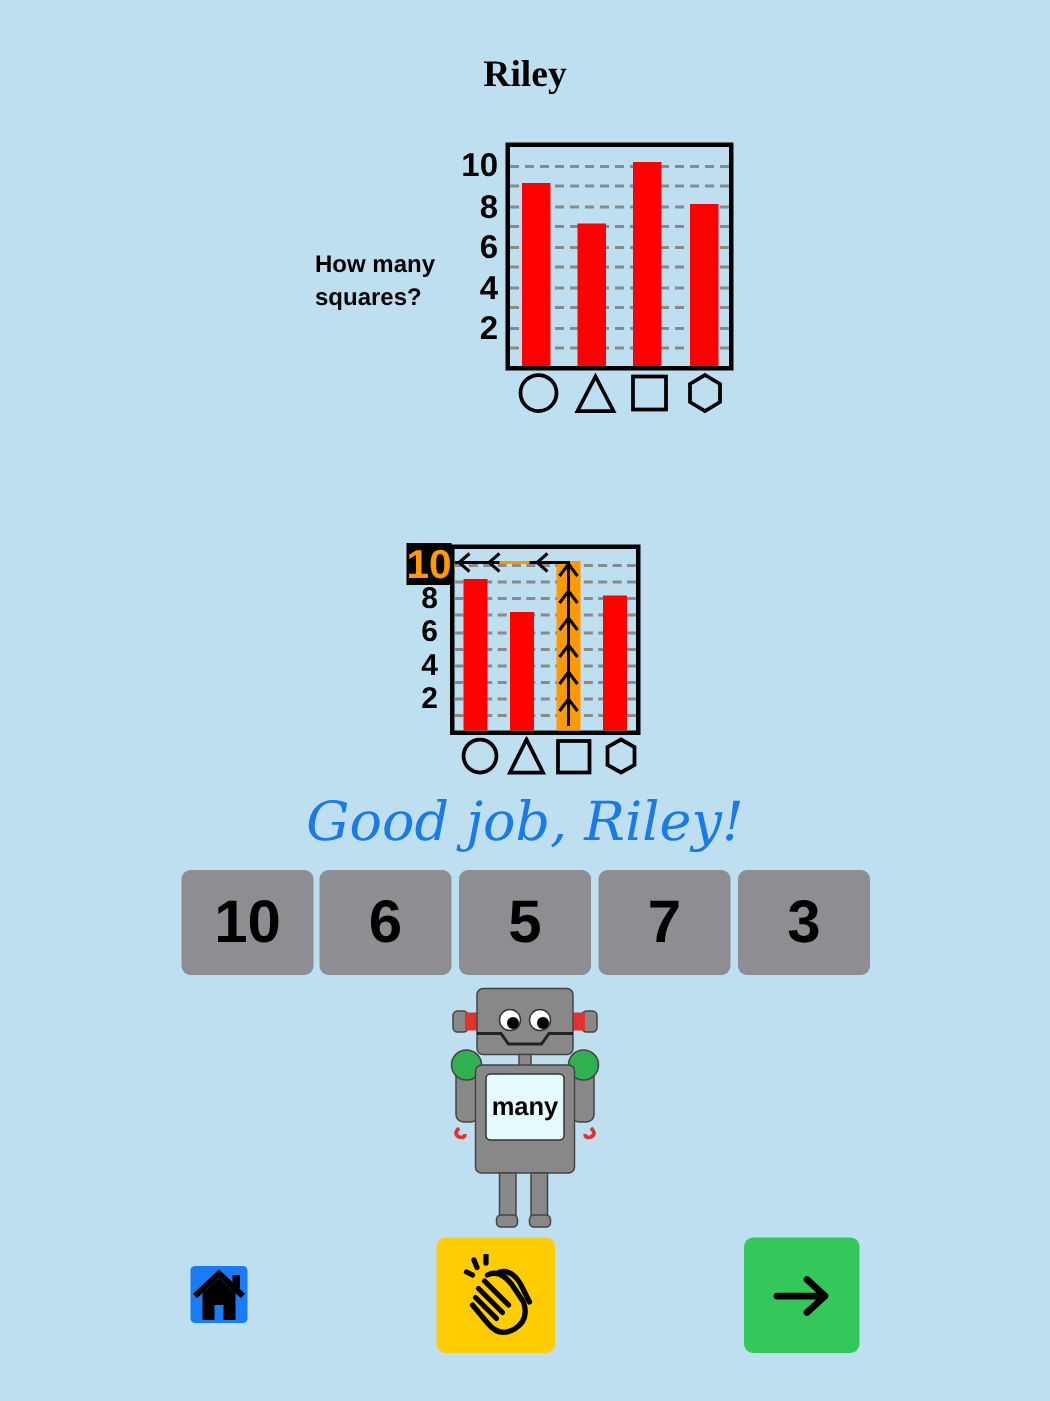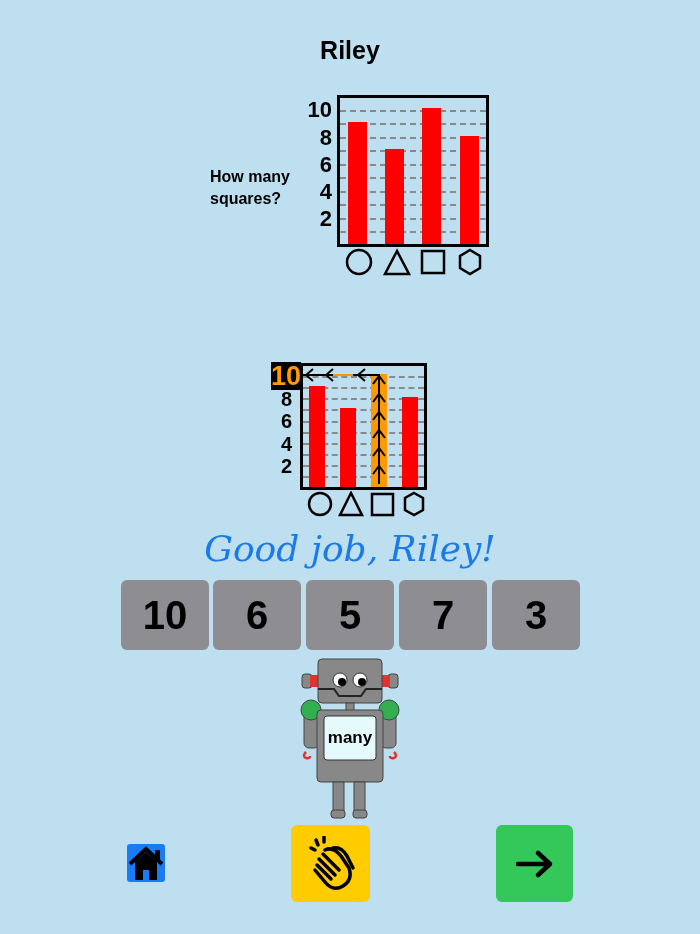--- a/index.html
+++ b/index.html
@@ -1,18 +1,18 @@
 <!DOCTYPE html>
 <html><head>
 <meta charset="utf-8">
 <style>
   html,body{margin:0;padding:0;}
   body{width:700px;height:934px;background:#bddff0;position:relative;overflow:hidden;font-family:"Liberation Sans",sans-serif;}
   .abs{position:absolute;}
-  .title{left:0;width:700px;top:36px;text-align:center;font-size:25px;font-weight:bold;color:#000;}
+  .title{left:0;width:700px;top:36px;text-align:center;font-size:25px;font-weight:bold;color:#000;font-family:Liberation Serif, serif;}
   .question{left:210px;top:166px;font-size:16px;font-weight:bold;line-height:22px;color:#000;}
   .chart{border:3px solid #000;box-sizing:border-box;}
   .grid{position:absolute;left:0;right:0;border-top:2px dashed #8a8a8a;}
   .bar{position:absolute;bottom:0;background:#ff0000;}
   .tick{position:absolute;font-weight:bold;color:#000;text-align:right;}
   .shape{position:absolute;}
   .cursive{left:0;width:700px;top:528px;text-align:center;font-family:"DejaVu Serif",serif;font-style:italic;font-size:36px;color:#1a7be8;}
   .tile{position:absolute;top:580px;width:88px;height:70px;background:#8e8d92;border-radius:6px;display:flex;align-items:center;justify-content:center;font-size:40px;font-weight:bold;color:#000;}
   .btn{position:absolute;border-radius:6px;display:flex;align-items:center;justify-content:center;}
 </style>

